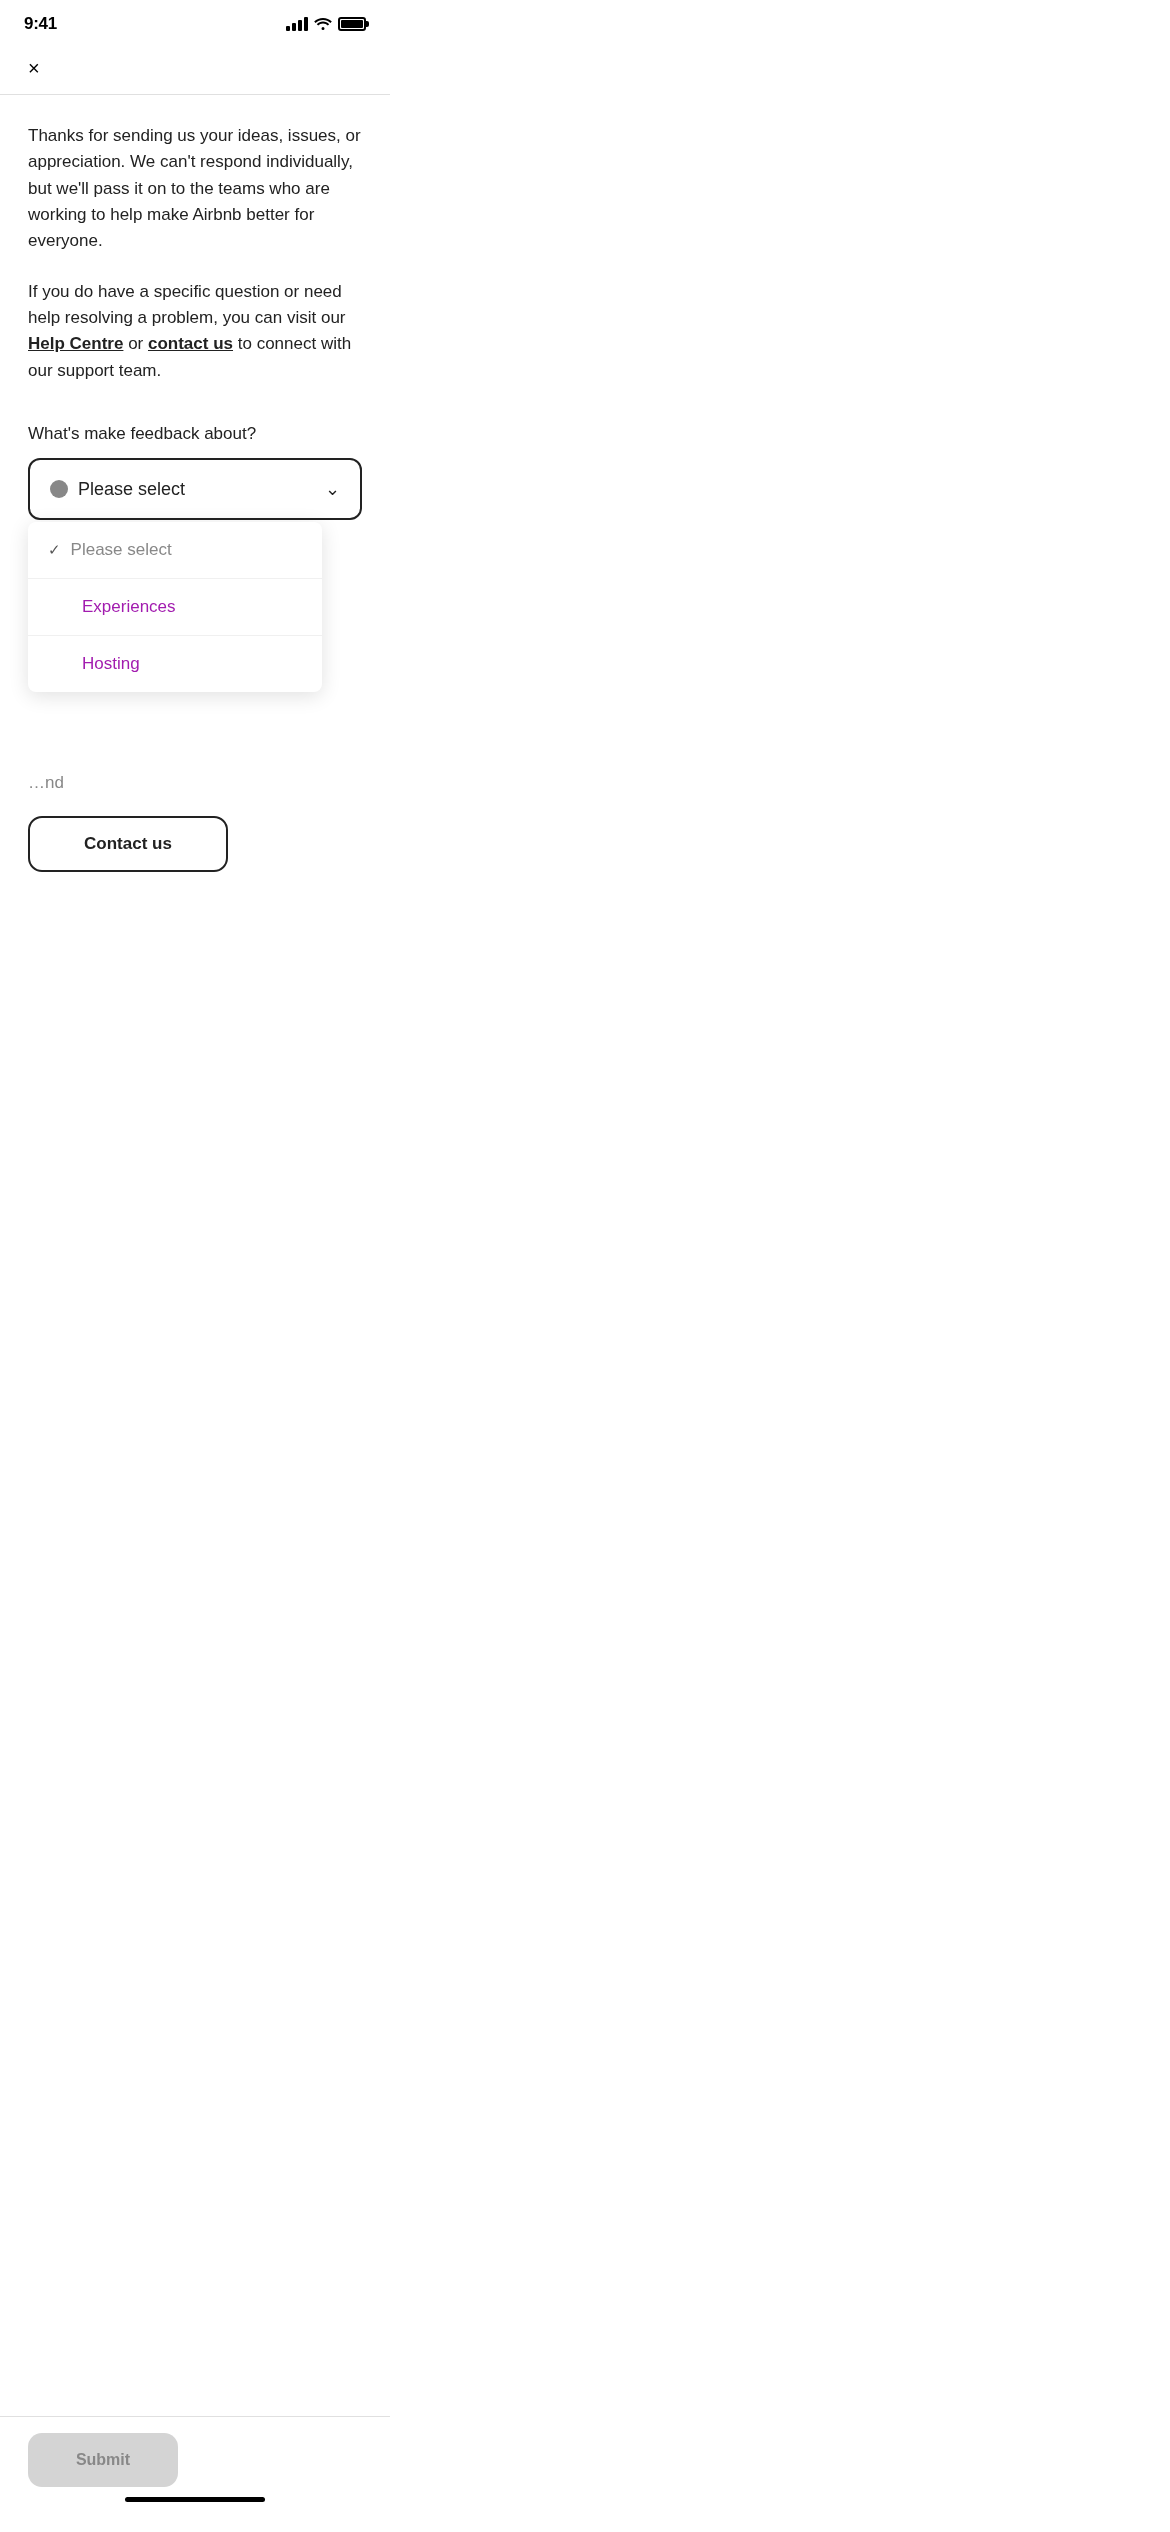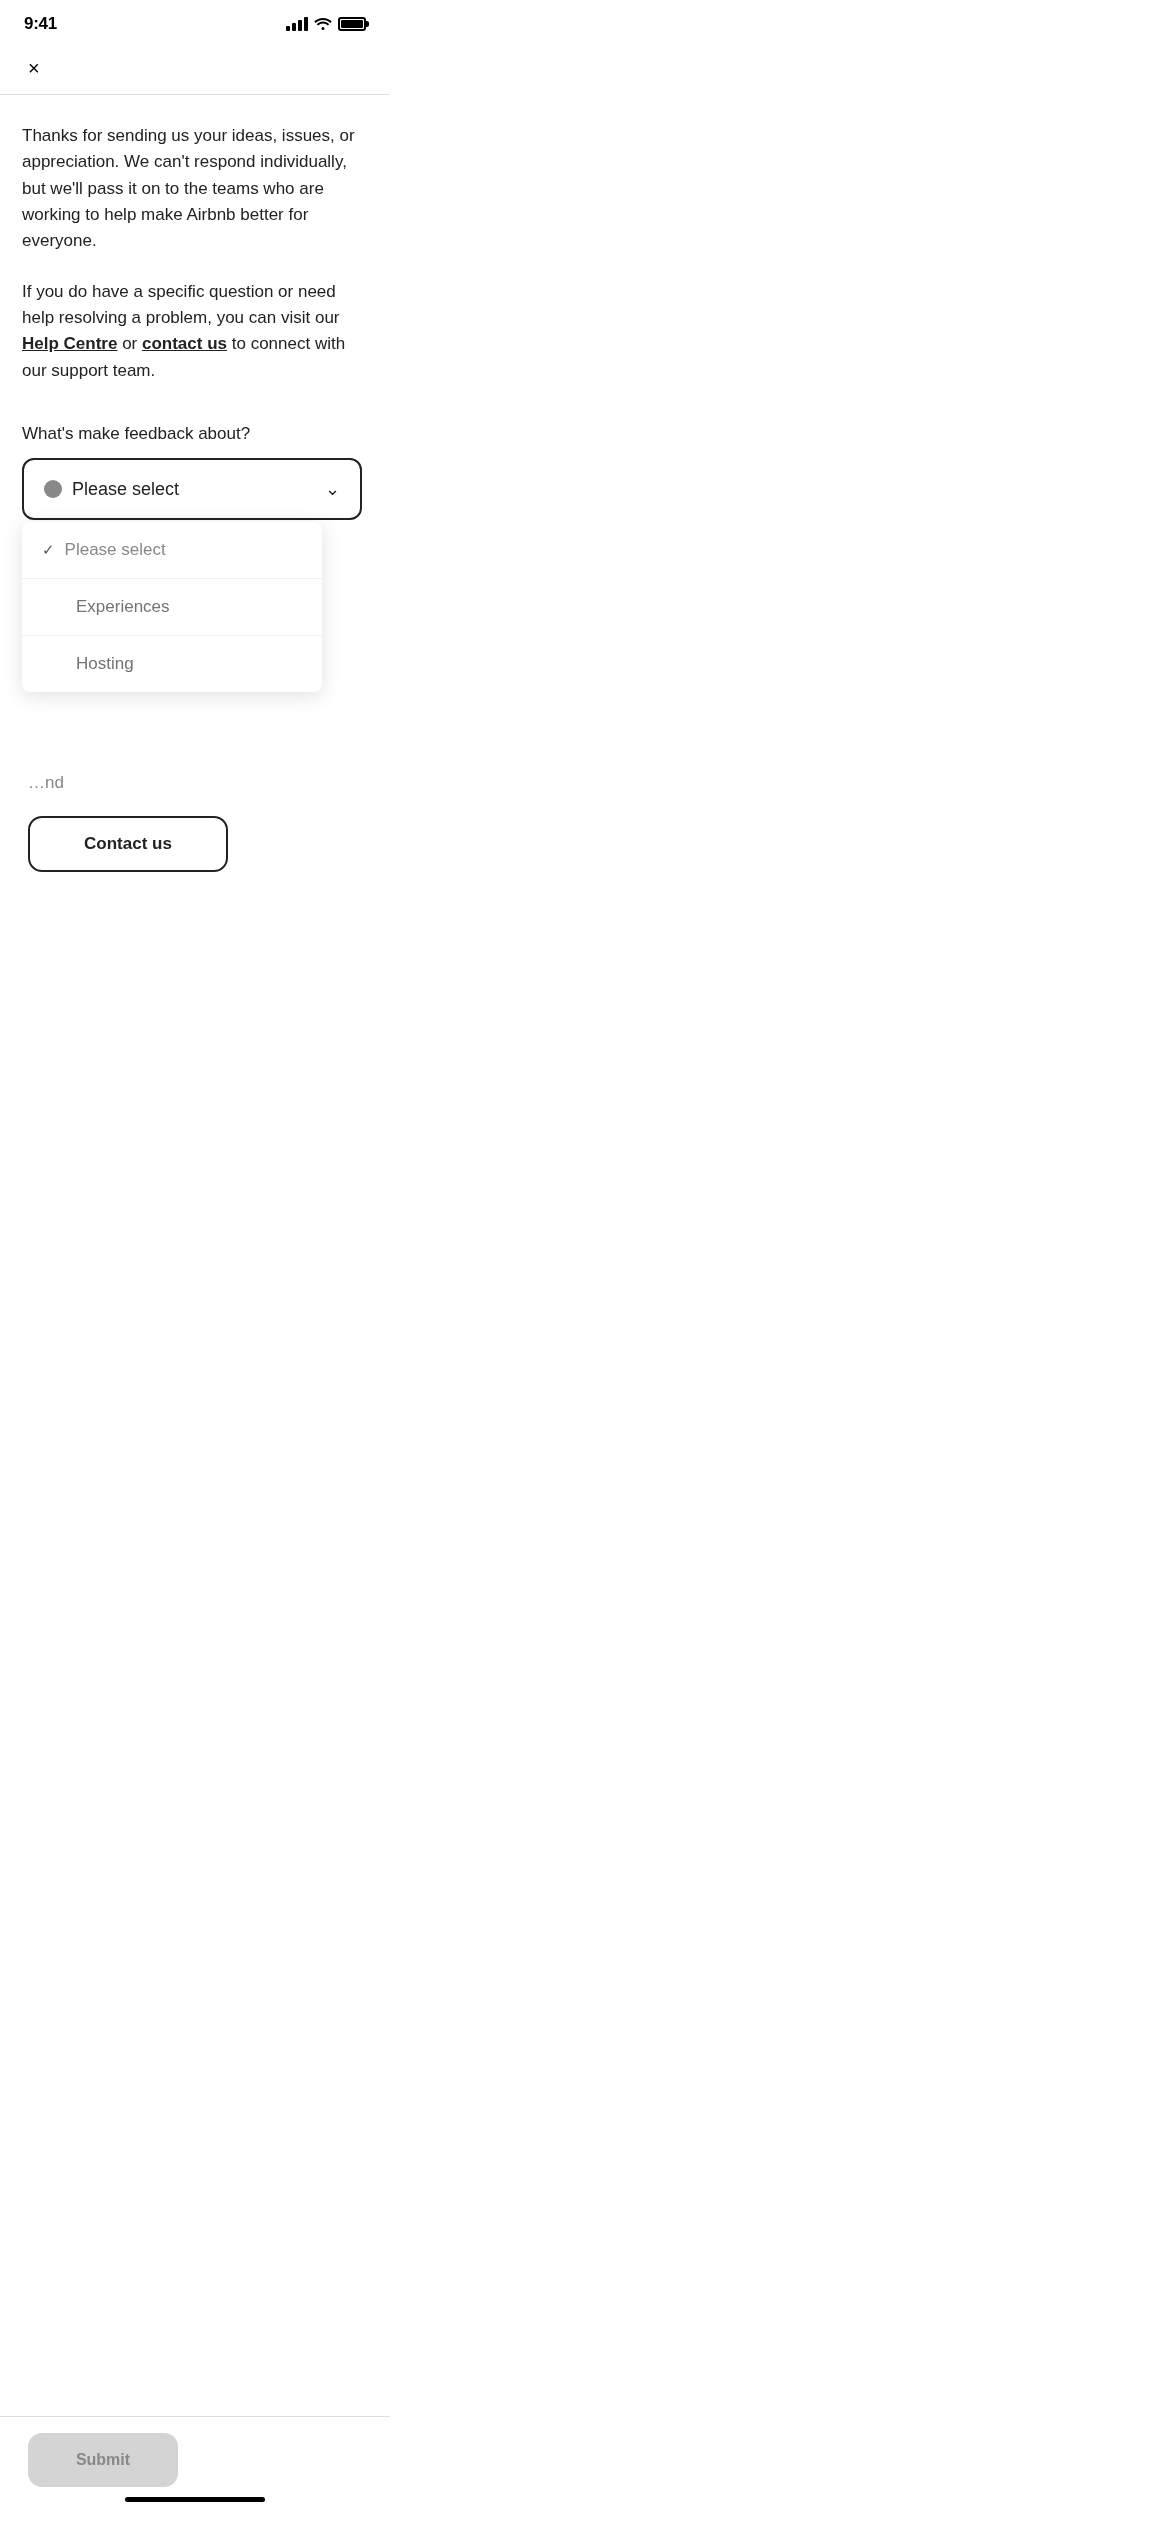--- a/index.html
+++ b/index.html
@@ -101,21 +101,21 @@
       color: #000;
       cursor: pointer;
       background: none;
       border: none;
       padding: 4px;
       line-height: 1;
     }
 
     
     .content {
-      padding: 28px 28px 0 22px;
+      padding: 28px 28px 0 28px;
     }
 
     .intro-text {
       font-size: 17px;
       line-height: 1.55;
       color: #222222;
       margin-bottom: 24px;
     }
 
     .help-text {
@@ -190,21 +190,21 @@
       background: #ffffff;
       border-radius: 8px;
       box-shadow: 0 4px 20px rgba(0,0,0,0.12);
       z-index: 100;
       overflow: hidden;
     }
 
     .dropdown-item {
       padding: 18px 20px;
       font-size: 17px;
-      color: #737373;
+      color: #a21caf;
       cursor: pointer;
       border-bottom: 1px solid #f0f0f0;
       display: flex;
       align-items: center;
       gap: 10px;
     }
 
     .dropdown-item:last-child {
       border-bottom: none;
     }

